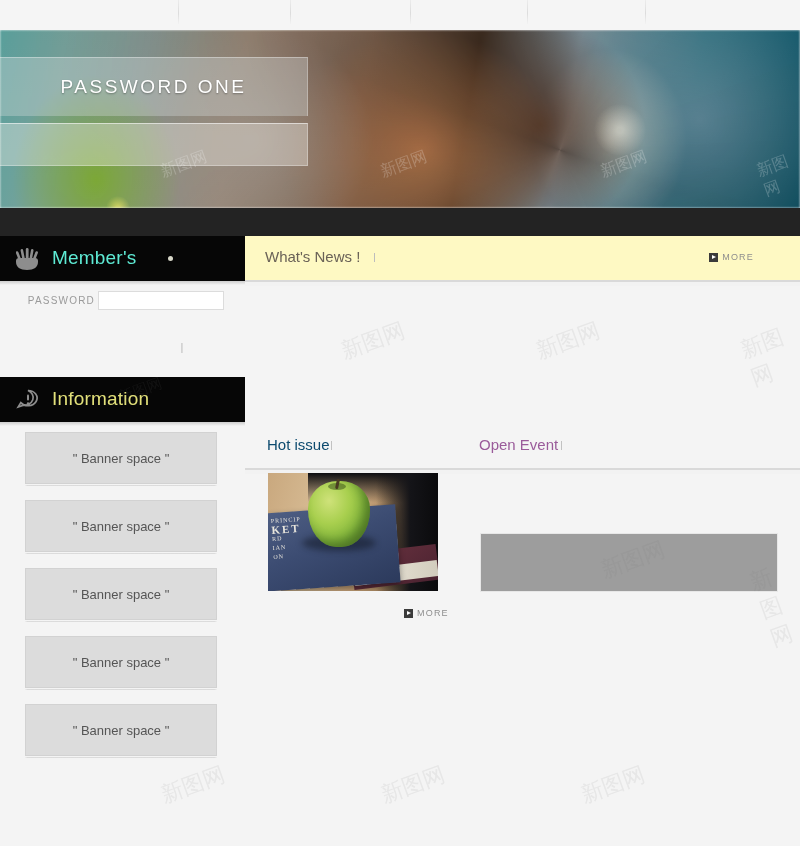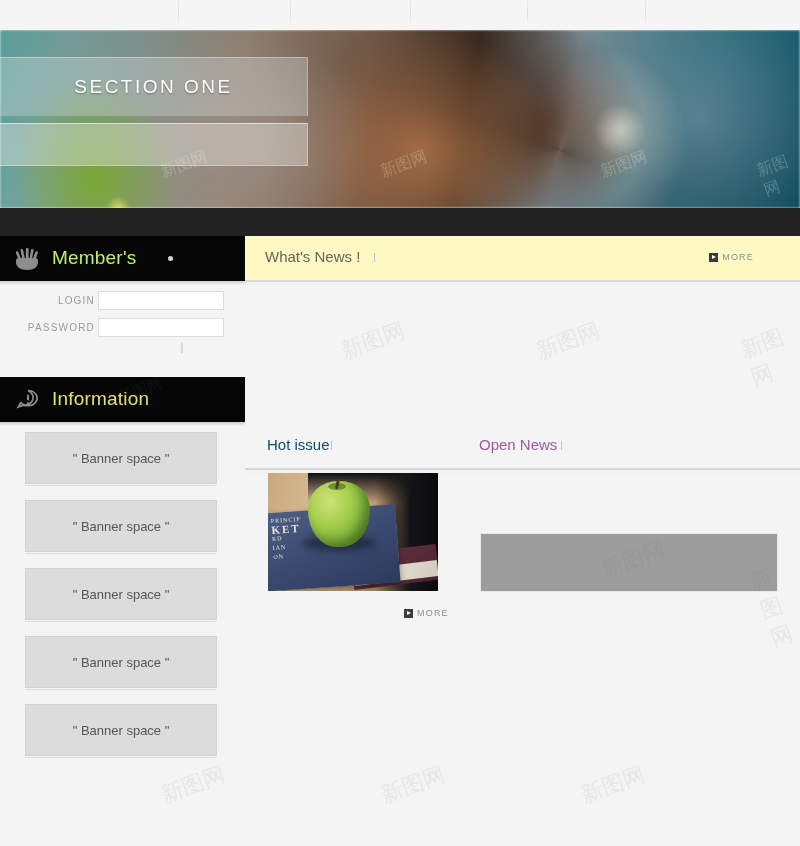--- a/index.html
+++ b/index.html
@@ -248,21 +248,21 @@
     <div class="navitem" style="left:426px"></div>
     <div class="navitem" style="left:543px"></div>
     <div class="navitem" style="left:661px"></div>
   </div>
 
   <div class="hero">
     <div class="hero-bg"></div>
     <div class="hero-swirl"></div>
 
     <div class="hero-caption">
-      <span>SECTION ONE</span>
+      <span>PASSWORD ONE</span>
     </div>
     <div class="hero-subbar"></div>
 
     <div class="wm" style="left:160px;top:124px;">新图网</div>
     <div class="wm" style="left:380px;top:124px;">新图网</div>
     <div class="wm" style="left:600px;top:124px;">新图网</div>
     <div class="wm" style="left:760px;top:124px;">新图网</div>
   </div>
 
   <div class="darkbar"></div>
@@ -275,30 +275,26 @@
           <g fill="#8d8d8d">
             <rect x="1" y="3" width="2.6" height="9" rx="1.3" transform="rotate(-22 2.3 7.5)"></rect>
             <rect x="5.4" y="1" width="2.6" height="11" rx="1.3" transform="rotate(-11 6.7 6.5)"></rect>
             <rect x="9.8" y="0" width="2.8" height="12" rx="1.4"></rect>
             <rect x="14.2" y="1" width="2.6" height="11" rx="1.3" transform="rotate(10 15.5 6.5)"></rect>
             <rect x="18.2" y="3" width="2.6" height="9" rx="1.3" transform="rotate(21 19.5 7.5)"></rect>
             <path d="M3 10 h16 a3 3 0 0 1 3 3 v1 c0 5 -4 8 -11 8 s-11 -3 -11 -8 v-1 a3 3 0 0 1 3 -3 z"></path>
           </g>
         </svg>
       </span>
-      <span class="ph-title" style="color: #bef264;">Member's</span>
+      <span class="ph-title" style="color: #5eead4;">Member's</span>
       <span class="ph-dot"></span>
     </div>
     <div class="panel-head-shadow"></div>
 
     <form class="login-form">
-      <div class="lf-row">
-        <span class="lf-label">LOGIN</span>
-        <input class="lf-input" type="text" value="" placeholder="" style="">
-      </div>
       <div class="lf-row">
         <span class="lf-label">PASSWORD</span>
         <input class="lf-input" type="password" value="" placeholder="" style="">
       </div>
       <button class="lf-submit" type="submit">|</button>
     </form>
 
     <div class="panel-head" style="margin-top:18px;">
       <span class="ph-icon">
         <svg viewBox="0 0 24 22" width="24" height="22" aria-hidden="true">
@@ -349,21 +345,21 @@
     <div class="sec-rule"></div>
     <div class="sec-body" style="height:140px;position:relative;">
       <div class="wm dark" style="left:95px;top:40px;font-size:22px;">新图网</div>
       <div class="wm dark" style="left:290px;top:40px;font-size:22px;">新图网</div>
       <div class="wm dark" style="left:500px;top:40px;font-size:22px;">新图网</div>
     </div>
 
     <div class="dual-head">
       <span class="dh-title" style="left: 22px; color: #0c4a6e;">Hot  issue</span>
       <span class="dh-tick" style="left:86px;"></span>
-      <span class="dh-title" style="left: 234px; color: rgb(154, 91, 154);">Open News</span>
+      <span class="dh-title" style="left: 234px; color: rgb(154, 91, 154);">Open Event</span>
       <span class="dh-tick" style="left:316px;"></span>
     </div>
     <div class="sec-rule"></div>
     <div class="sec-body" style="height:330px;"></div>
   </div>
 
   <div class="apple-photo">
     <div class="ap-table"></div>
     <div class="ap-darktop"></div>
     <div class="ap-dark"></div>

